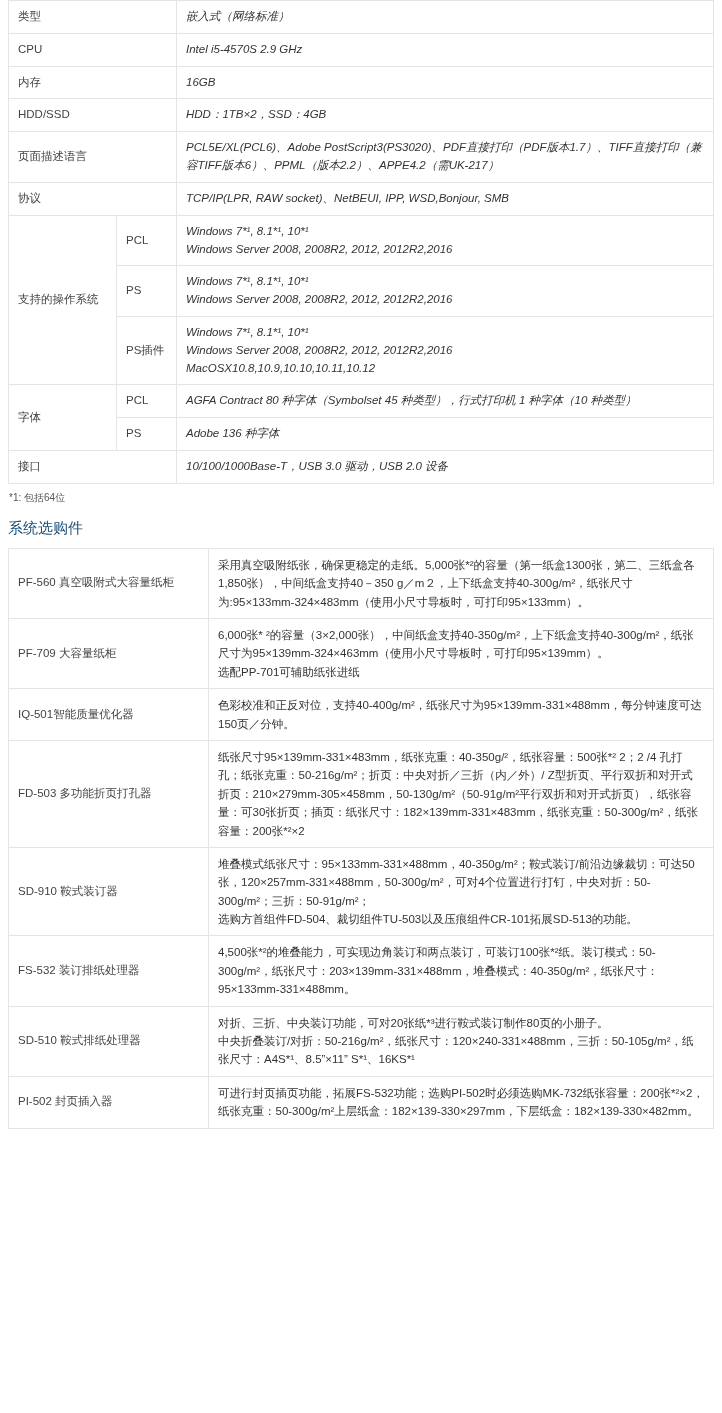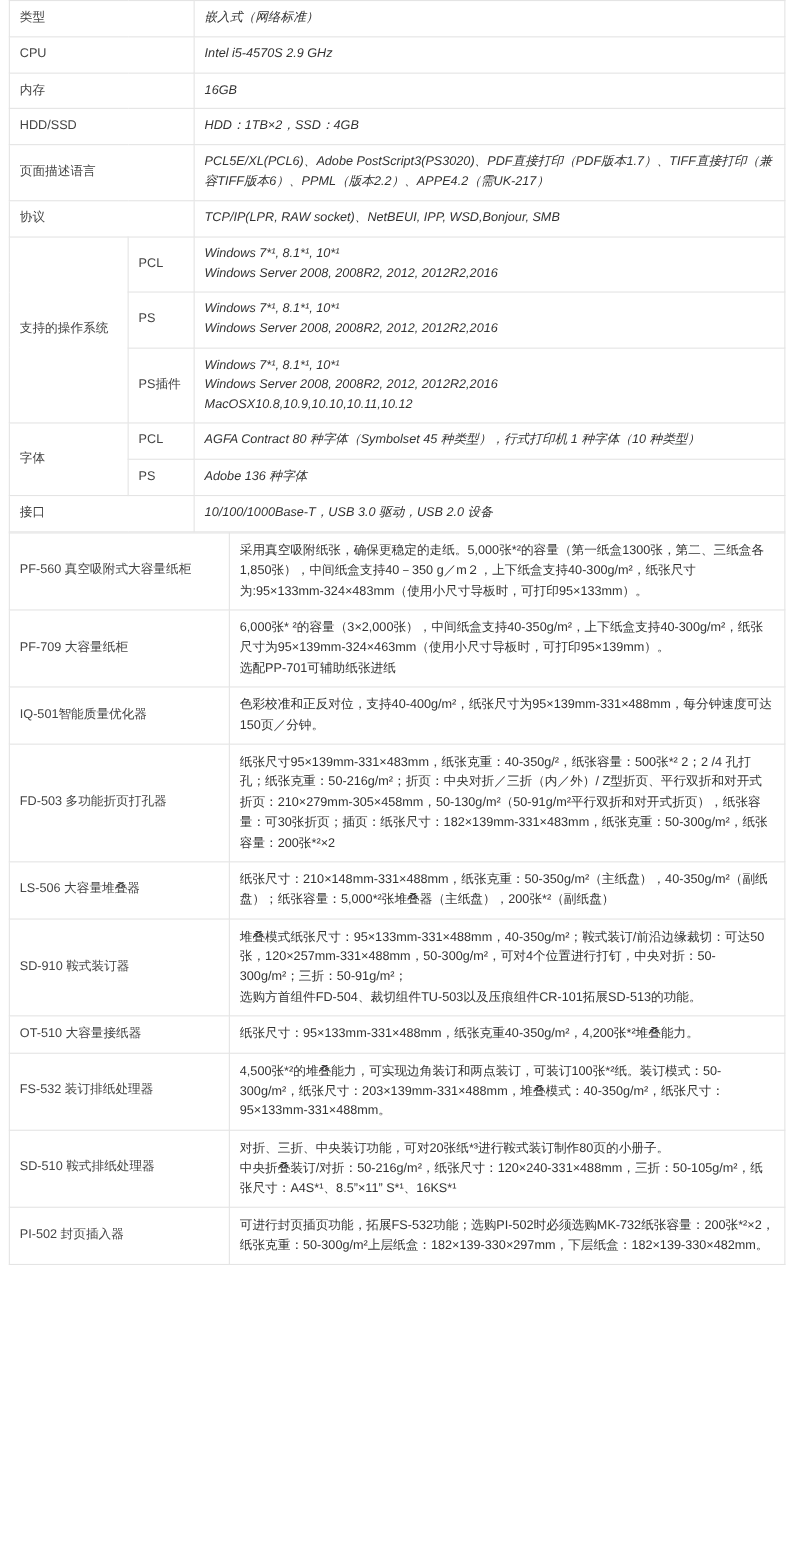--- a/index.html
+++ b/index.html
@@ -138,21 +138,23 @@
         <td class="val">Adobe 136 种字体</td>
       </tr>
 
       <tr>
         <td class="label" colspan="2">接口</td>
         <td class="val">10/100/1000Base-T，USB 3.0 驱动，USB 2.0 设备</td>
       </tr>
     </tbody>
   </table>
 
+  <div class="note">*1: 包括64位</div>
 
+  <h2 class="section-title second">系统选购件</h2>
 
   <table>
     <colgroup>
       <col style="width:200px">
       <col>
     </colgroup>
     <tbody>
       <tr>
         <td class="opt-label">PF-560 真空吸附式大容量纸柜</td>
         <td class="opt-val" style="white-space:pre-line">采用真空吸附纸张，确保更稳定的走纸。5,000张*²的容量（第一纸盒1300张，第二、三纸盒各1,850张），中间纸盒支持40－350 g／m２，上下纸盒支持40-300g/m²，纸张尺寸为:95×133mm-324×483mm（使用小尺寸导板时，可打印95×133mm）。</td>
@@ -164,31 +166,23 @@
       </tr>
       <tr>
         <td class="opt-label">IQ-501智能质量优化器</td>
         <td class="opt-val" style="white-space:pre-line">色彩校准和正反对位，支持40-400g/m²，纸张尺寸为95×139mm-331×488mm，每分钟速度可达150页／分钟。</td>
       </tr>
       <tr>
         <td class="opt-label">FD-503 多功能折页打孔器</td>
         <td class="opt-val" style="white-space:pre-line">纸张尺寸95×139mm-331×483mm，纸张克重：40-350g/²，纸张容量：500张*² 2；2 /4 孔打孔；纸张克重：50-216g/m²；折页：中央对折／三折（内／外）/ Z型折页、平行双折和对开式折页：210×279mm-305×458mm，50-130g/m²（50-91g/m²平行双折和对开式折页），纸张容量：可30张折页；插页：纸张尺寸：182×139mm-331×483mm，纸张克重：50-300g/m²，纸张容量：200张*²×2</td>
       </tr>
       <tr>
-        <td class="opt-label">LS-506 大容量堆叠器</td>
-        <td class="opt-val" style="white-space:pre-line">纸张尺寸：210×148mm-331×488mm，纸张克重：50-350g/m²（主纸盘），40-350g/m²（副纸盘）；纸张容量：5,000*²张堆叠器（主纸盘），200张*²（副纸盘）</td>
-      </tr>
-      <tr>
         <td class="opt-label">SD-910 鞍式装订器</td>
         <td class="opt-val" style="white-space:pre-line">堆叠模式纸张尺寸：95×133mm-331×488mm，40-350g/m²；鞍式装订/前沿边缘裁切：可达50张，120×257mm-331×488mm，50-300g/m²，可对4个位置进行打钉，中央对折：50-300g/m²；三折：50-91g/m²；
 选购方首组件FD-504、裁切组件TU-503以及压痕组件CR-101拓展SD-513的功能。</td>
-      </tr>
-      <tr>
-        <td class="opt-label">OT-510 大容量接纸器</td>
-        <td class="opt-val" style="white-space:pre-line">纸张尺寸：95×133mm-331×488mm，纸张克重40-350g/m²，4,200张*²堆叠能力。</td>
       </tr>
       <tr>
         <td class="opt-label">FS-532 装订排纸处理器</td>
         <td class="opt-val" style="white-space:pre-line">4,500张*²的堆叠能力，可实现边角装订和两点装订，可装订100张*²纸。装订模式：50-300g/m²，纸张尺寸：203×139mm-331×488mm，堆叠模式：40-350g/m²，纸张尺寸：95×133mm-331×488mm。</td>
       </tr>
       <tr>
         <td class="opt-label">SD-510 鞍式排纸处理器</td>
         <td class="opt-val" style="white-space:pre-line">对折、三折、中央装订功能，可对20张纸*³进行鞍式装订制作80页的小册子。
 中央折叠装订/对折：50-216g/m²，纸张尺寸：120×240-331×488mm，三折：50-105g/m²，纸张尺寸：A4S*¹、8.5”×11” S*¹、16KS*¹</td>
       </tr>

